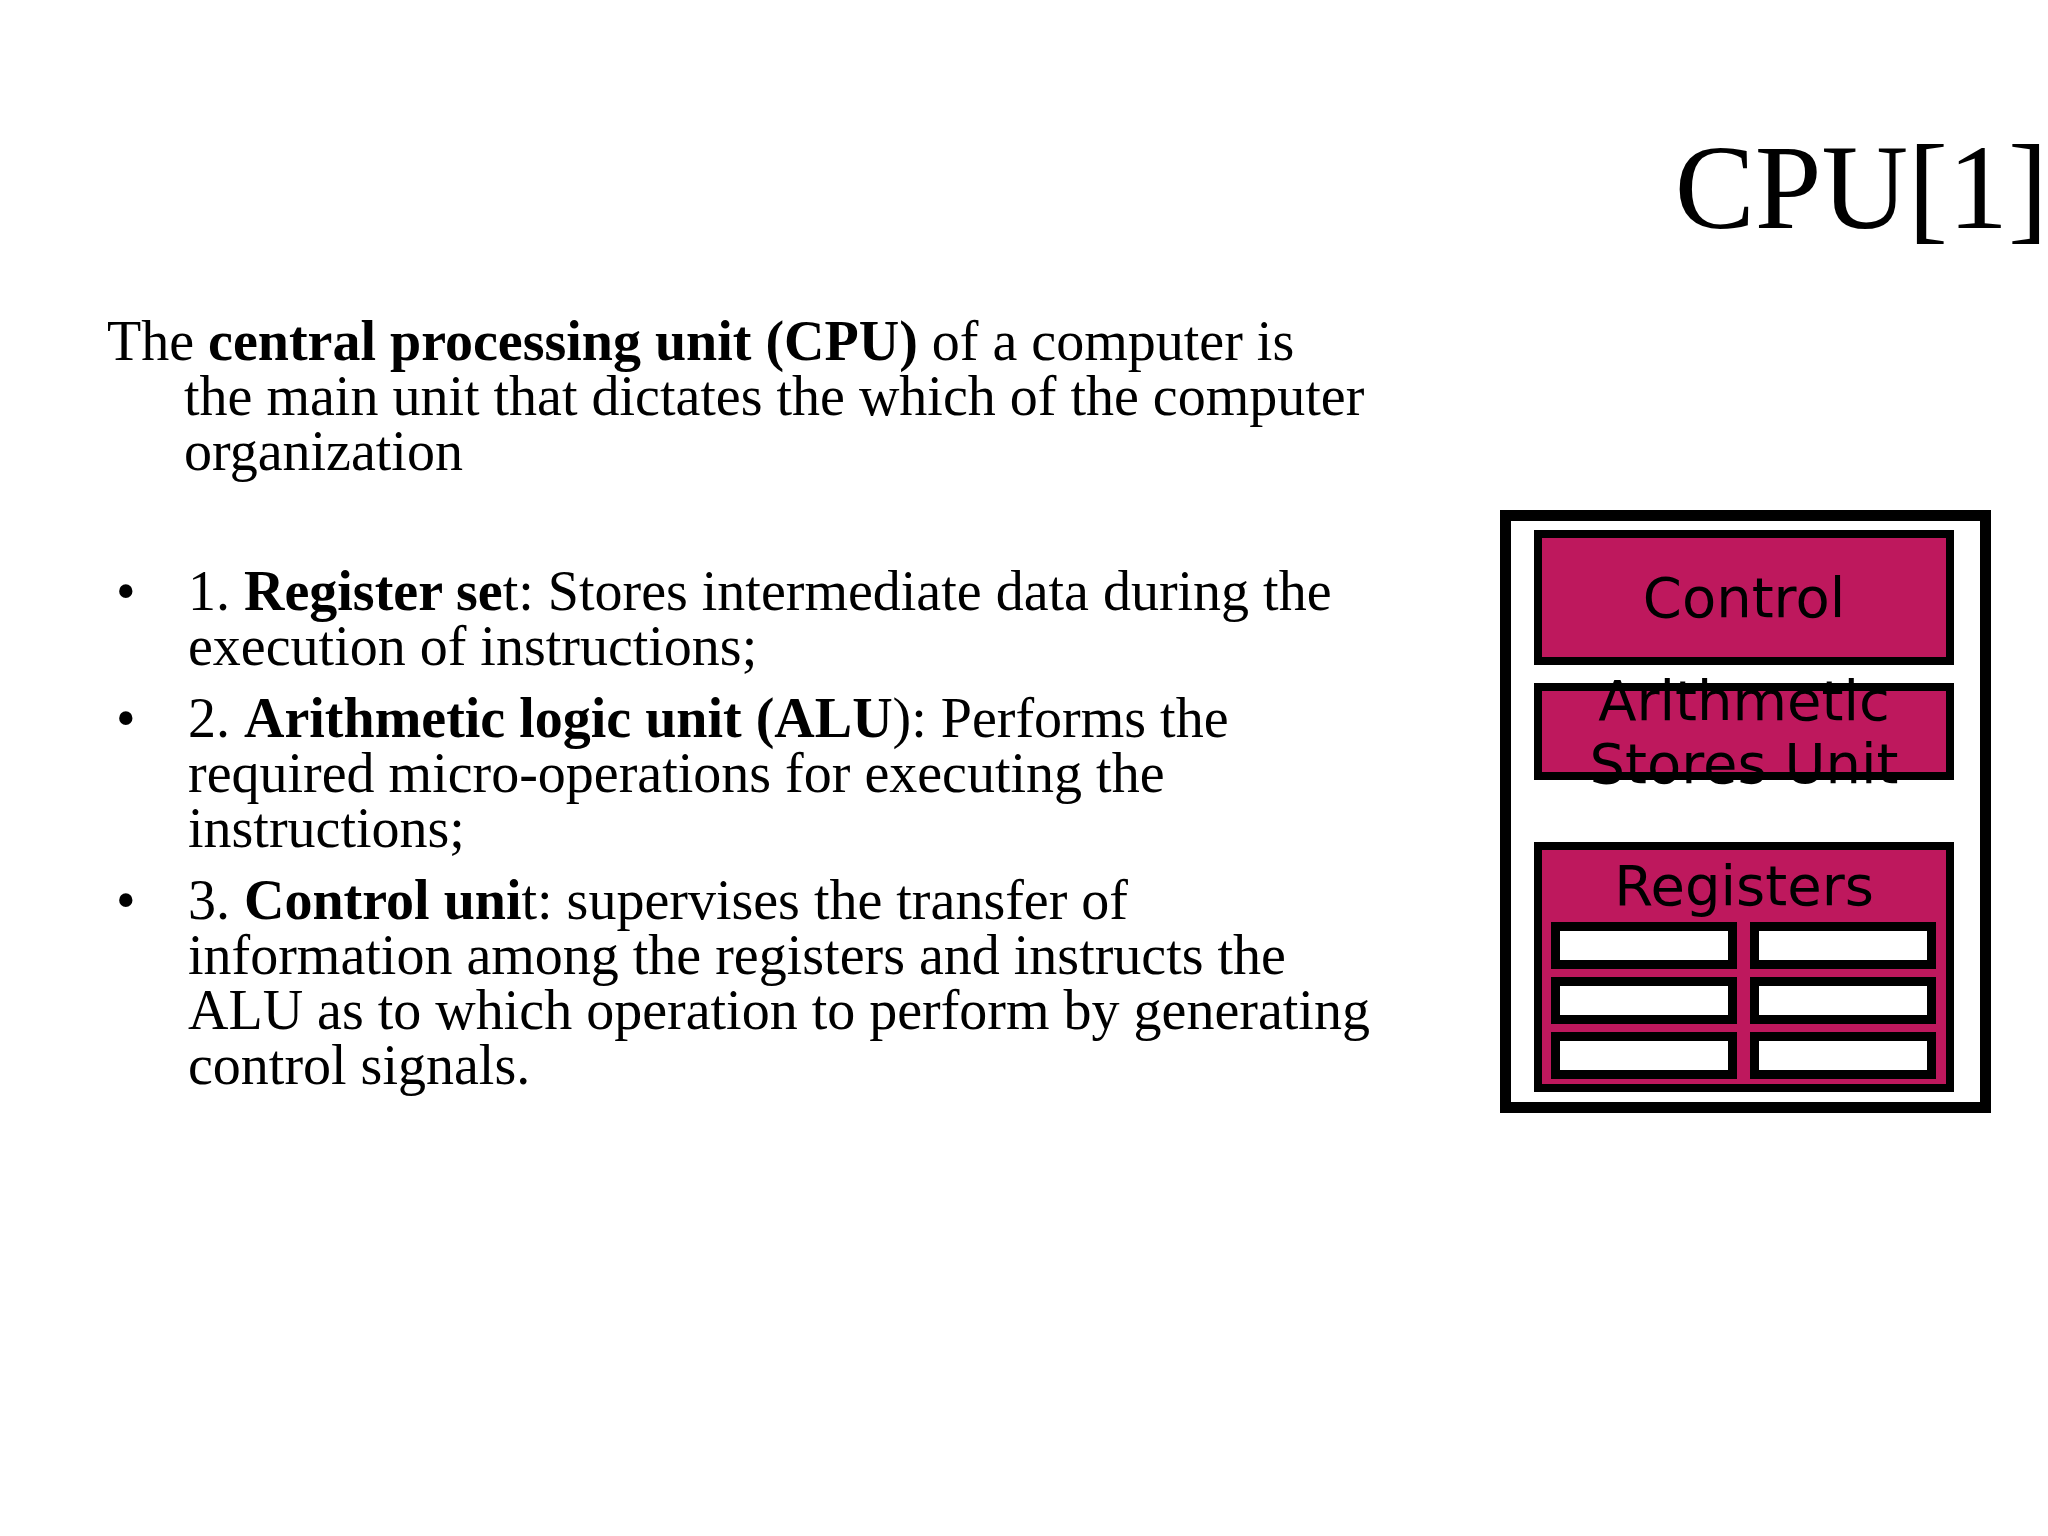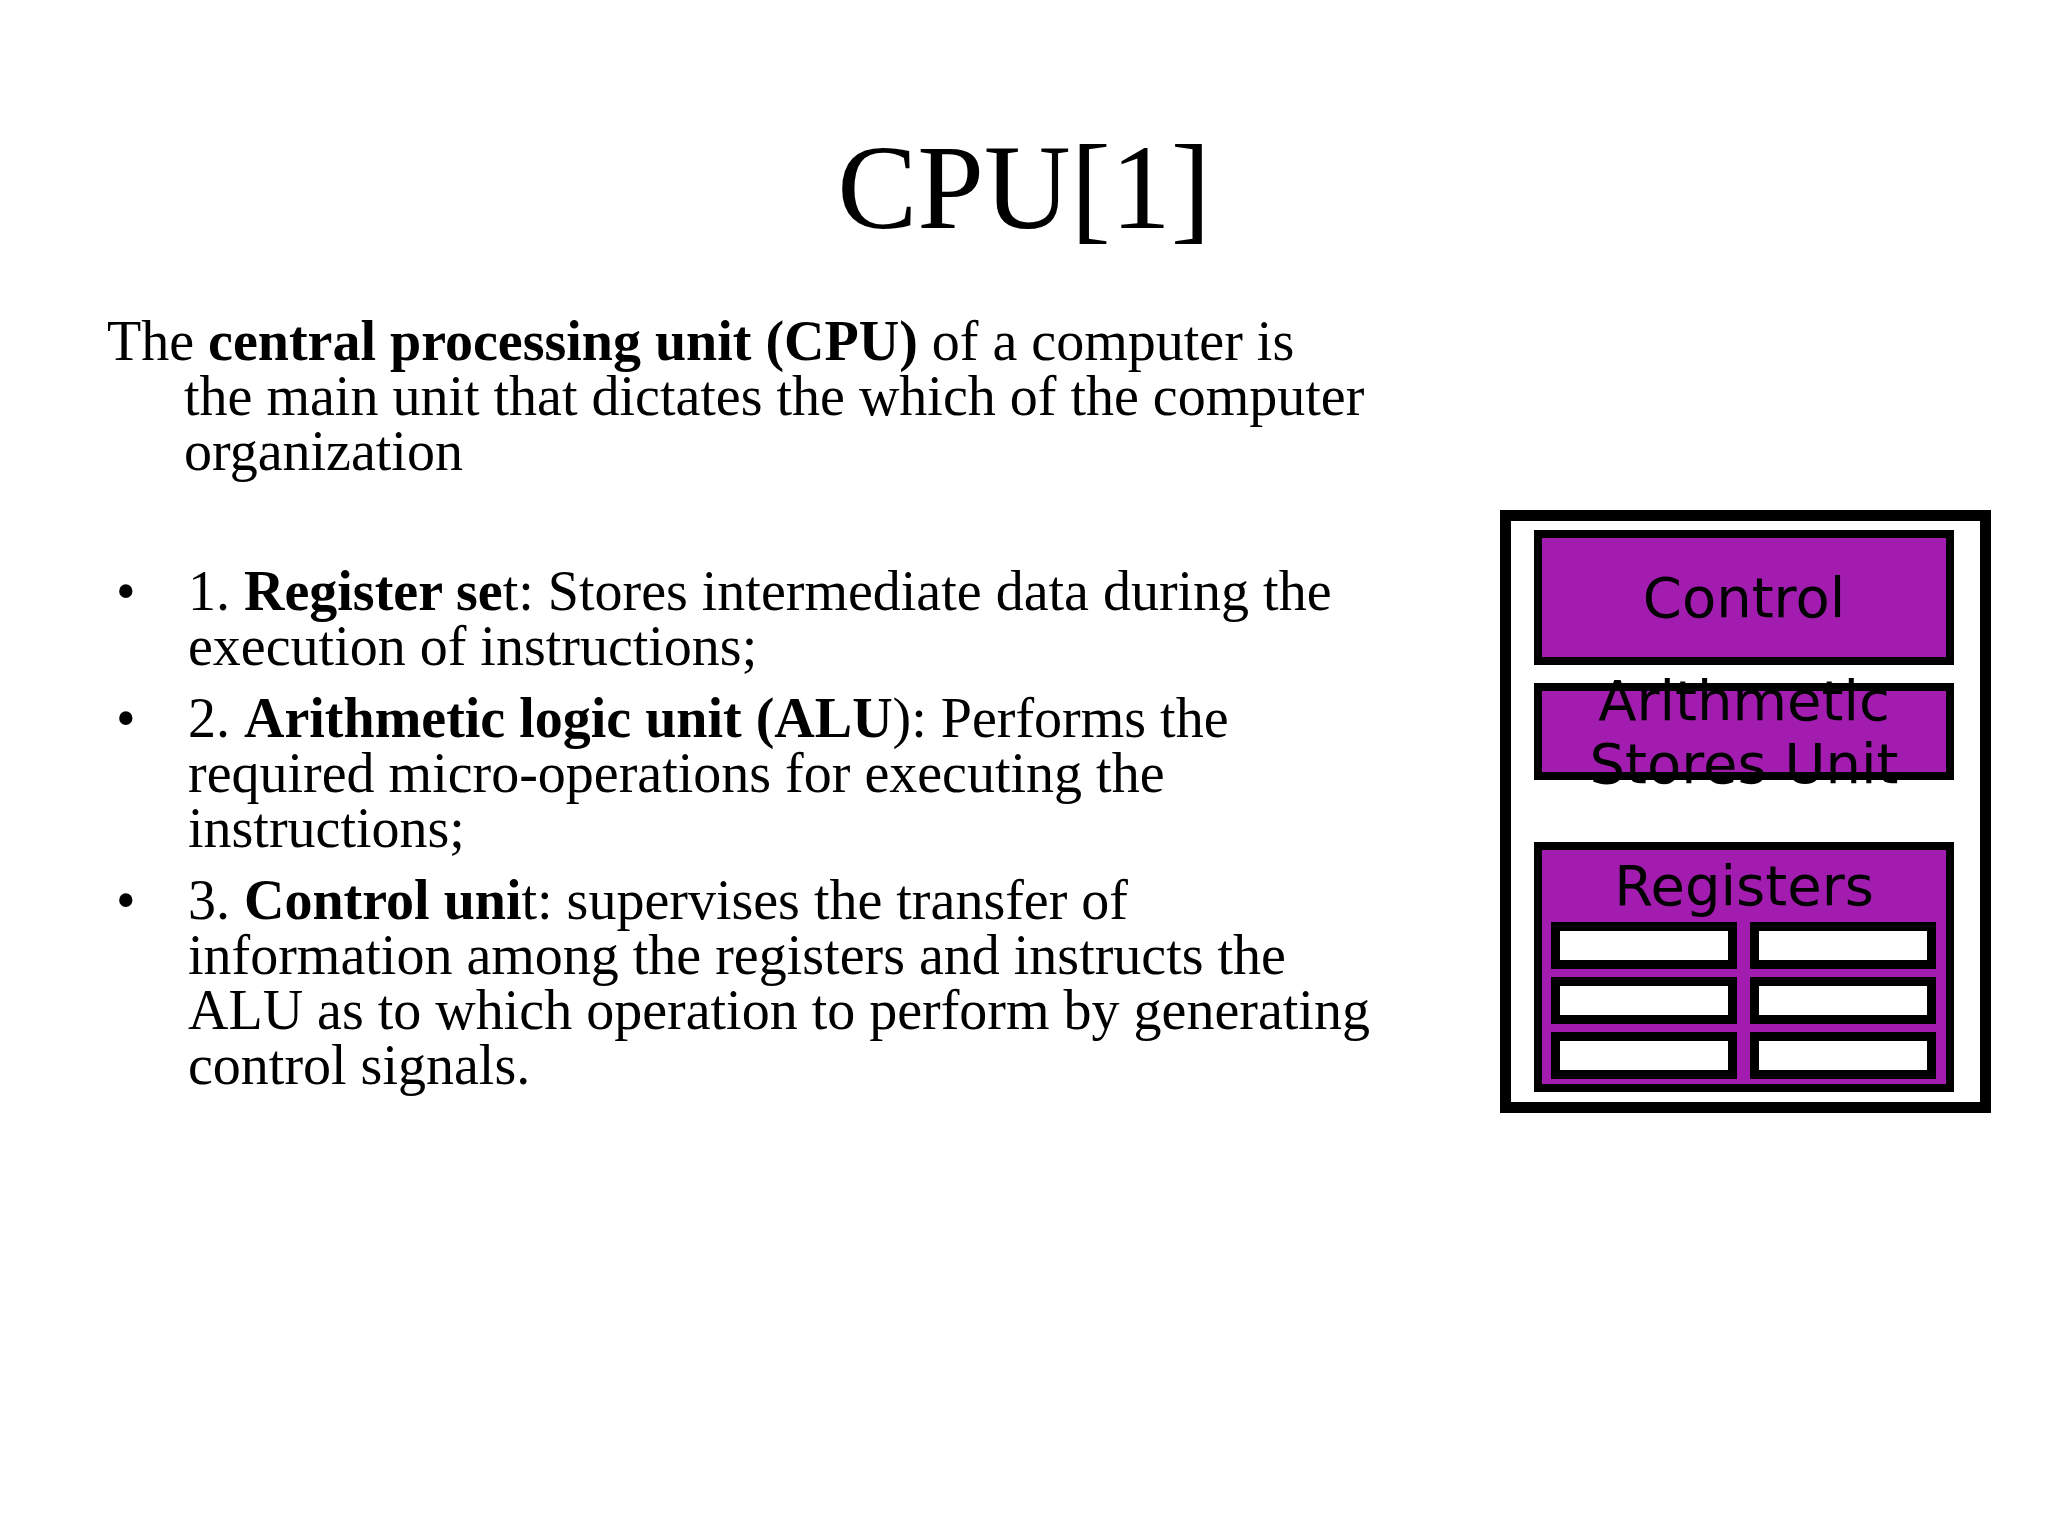--- a/index.html
+++ b/index.html
@@ -6,21 +6,21 @@
   body {
     width:2048px; height:1536px;
     background:#ffffff; color:#000000;
     position:relative; overflow:hidden;
     font-family:"Liberation Serif", serif;
   }
 
   
   .title {
     position:absolute; top:122px; left:0; width:2048px;
-    text-align:center;
+    text-align:right;
     font-size:120px; line-height:1.1;
     font-family:"Liberation Serif", serif;
     white-space:nowrap;
   }
 
   
   .text-block {
     position:absolute; left:100px; top:314px; width:1400px;
     font-size:56px;
   }
@@ -45,21 +45,21 @@
     position:absolute; left:1500px; top:510px;
     width:491px; height:603px;
     border:11px solid #000;
     box-sizing:border-box;
     background:#fff;
     font-family:"DejaVu Sans", sans-serif;
   }
   .unit {
     position:absolute; left:23px; width:420px;
     border:8px solid #000; box-sizing:border-box;
-    background:#a21caf; text-align:center;
+    background:#be185d; text-align:center;
     font-size:56px;
   }
   .unit.control { top:9px;   height:135px; display:flex; flex-direction:column; justify-content:center; }
   .unit.alu     { top:162px; height:97px; display:flex; flex-direction:column; justify-content:center; }
   .unit.registers { top:321px; height:250px; }
   .label-line { line-height:63px; white-space:nowrap; }
   .reg-label  { line-height:72px; text-align:center; }
   .slots {
     display:grid;
     grid-template-columns:1fr 1fr;

